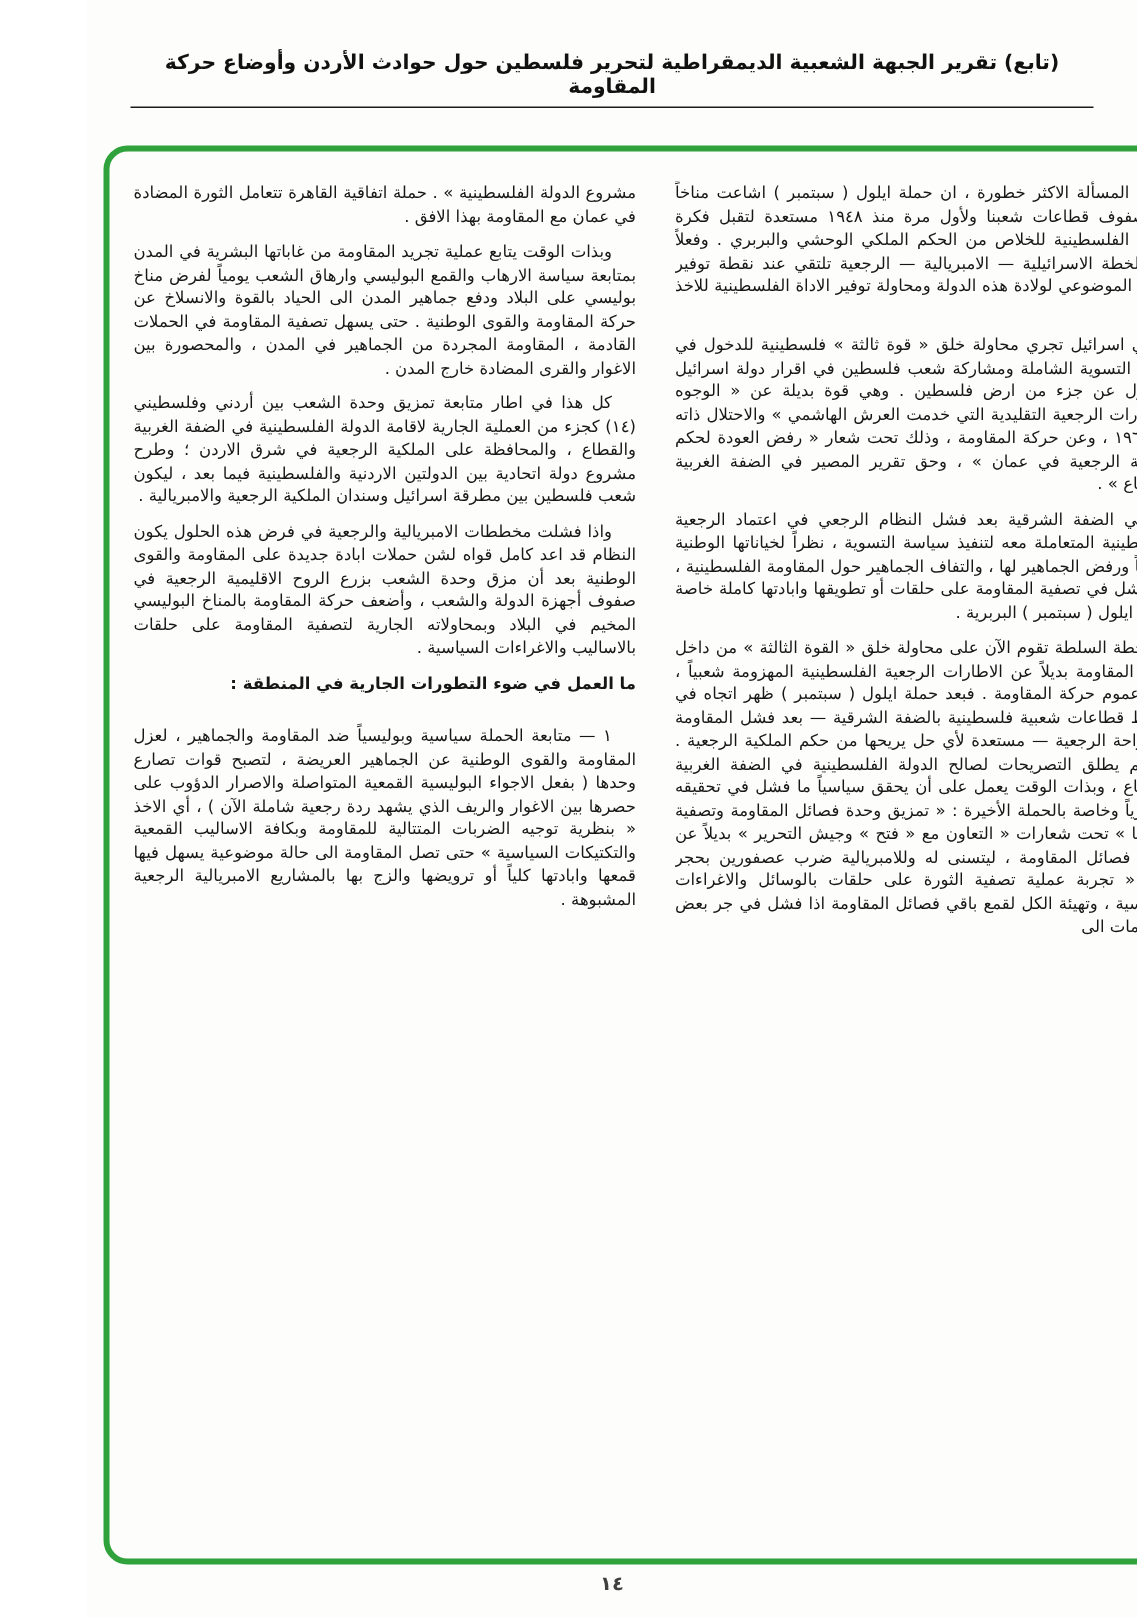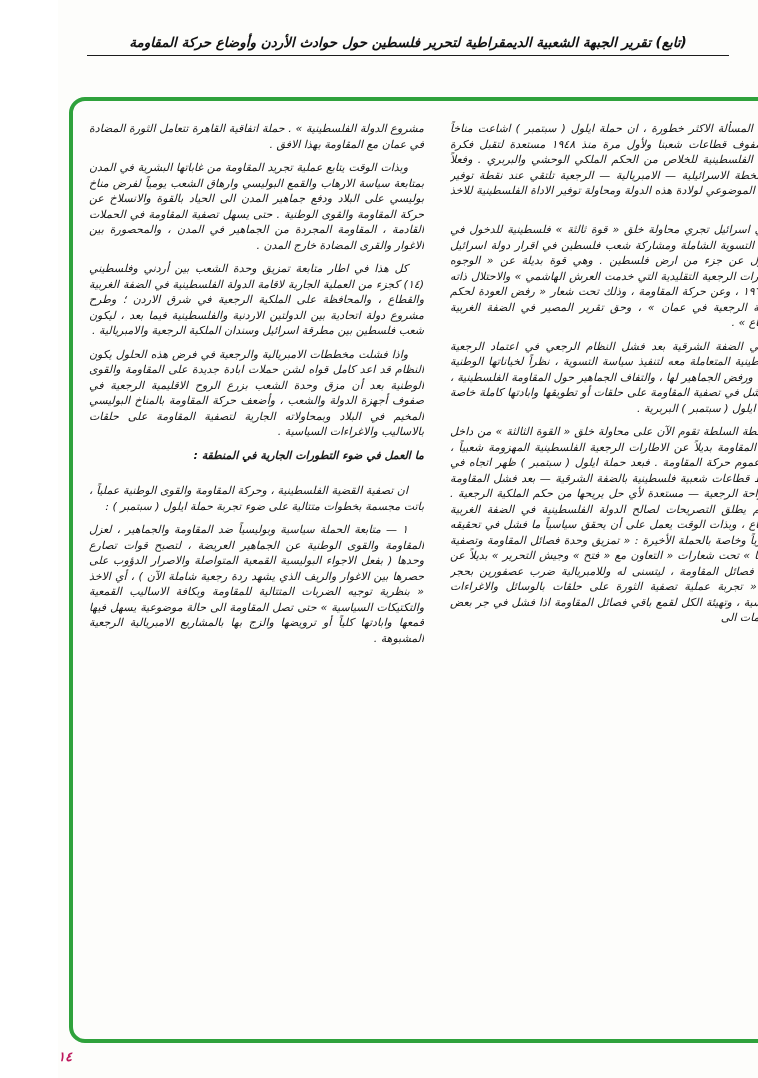--- a/index.html
+++ b/index.html
@@ -12,21 +12,20 @@
     background:#ffffff;
     font-family:"DejaVu Sans", sans-serif;
     color:var(--ink);
     direction:rtl;
   }
   .page{
     position:relative;
     width:700px;height:1078px;
     background:#fdfdfb;
     overflow:hidden;
-    font-style:italic;
   }
   
   .doc-header{
     position:absolute;top:34px;left:0;right:0;
     text-align:center;
   }
   .doc-title{
     font-weight:bold;
     font-size:13.5px;
     letter-spacing:0;
@@ -79,24 +78,24 @@
   .p.heading{
     font-weight:bold;
     text-indent:0;
     margin-bottom:20px;
   }
   .p.noindent{text-indent:0;}
   
   .page-number{
     position:absolute;
     bottom:14px;left:0;right:0;
-    text-align:left;
+    text-align:center;
     font-size:13px;
     font-weight:bold;
-    color:#be185d;
+    color:#404040;
   }
 </style>
 </head>
 <body>
 
 <div class="page">
 
   <header class="doc-header">
     <div class="doc-title">(تابع) تقرير الجبهة الشعبية الديمقراطية لتحرير فلسطين حول حوادث الأردن وأوضاع حركة المقاومة</div>
     <div class="title-rule"></div>
@@ -111,21 +110,20 @@
         <p class="p">وفي الضفة الشرقية بعد فشل النظام الرجعي في اعتماد الرجعية الفلسطينية المتعاملة معه لتنفيذ سياسة التسوية ، نظراً لخياناتها الوطنية تاريخياً ورفض الجماهير لها ، والتفاف الجماهير حول المقاومة الفلسطينية ، كما فشل في تصفية المقاومة على حلقات أو تطويقها وابادتها كاملة خاصة بحملة ايلول ( سبتمبر ) البربرية .</p>
         <p class="p">وخطة السلطة تقوم الآن على محاولة خلق « القوة الثالثة » من داخل حركة المقاومة بديلاً عن الاطارات الرجعية الفلسطينية المهزومة شعبياً ، وعن عموم حركة المقاومة . فبعد حملة ايلول ( سبتمبر ) ظهر اتجاه في أوساط قطاعات شعبية فلسطينية بالضفة الشرقية — بعد فشل المقاومة في ازاحة الرجعية — مستعدة لأي حل يريحها من حكم الملكية الرجعية . والحكم يطلق التصريحات لصالح الدولة الفلسطينية في الضفة الغربية والقطاع ، وبذات الوقت يعمل على أن يحقق سياسياً ما فشل في تحقيقه عسكرياً وخاصة بالحملة الأخيرة : « تمزيق وحدة فصائل المقاومة وتصفية يسارها » تحت شعارات « التعاون مع « فتح » وجيش التحرير » بديلاً عن عموم فصائل المقاومة ، ليتسنى له وللامبريالية ضرب عصفورين بحجر واحد « تجربة عملية تصفية الثورة على حلقات بالوسائل والاغراءات السياسية ، وتهيئة الكل لقمع باقي فصائل المقاومة اذا فشل في جر بعض المنظمات الى</p>
       </div>
 
       <div class="col">
         <p class="p noindent">مشروع الدولة الفلسطينية » . حملة اتفاقية القاهرة تتعامل الثورة المضادة في عمان مع المقاومة بهذا الافق .</p>
         <p class="p">وبذات الوقت يتابع عملية تجريد المقاومة من غاباتها البشرية في المدن بمتابعة سياسة الارهاب والقمع البوليسي وارهاق الشعب يومياً لفرض مناخ بوليسي على البلاد ودفع جماهير المدن الى الحياد بالقوة والانسلاخ عن حركة المقاومة والقوى الوطنية . حتى يسهل تصفية المقاومة في الحملات القادمة ، المقاومة المجردة من الجماهير في المدن ، والمحصورة بين الاغوار والقرى المضادة خارج المدن .</p>
         <p class="p">كل هذا في اطار متابعة تمزيق وحدة الشعب بين أردني وفلسطيني (١٤) كجزء من العملية الجارية لاقامة الدولة الفلسطينية في الضفة الغربية والقطاع ، والمحافظة على الملكية الرجعية في شرق الاردن ؛ وطرح مشروع دولة اتحادية بين الدولتين الاردنية والفلسطينية فيما بعد ، ليكون شعب فلسطين بين مطرقة اسرائيل وسندان الملكية الرجعية والامبريالية .</p>
         <p class="p">واذا فشلت مخططات الامبريالية والرجعية في فرض هذه الحلول يكون النظام قد اعد كامل قواه لشن حملات ابادة جديدة على المقاومة والقوى الوطنية بعد أن مزق وحدة الشعب بزرع الروح الاقليمية الرجعية في صفوف أجهزة الدولة والشعب ، وأضعف حركة المقاومة بالمناخ البوليسي المخيم في البلاد وبمحاولاته الجارية لتصفية المقاومة على حلقات بالاساليب والاغراءات السياسية .</p>
         <p class="p heading">ما العمل في ضوء التطورات الجارية في المنطقة :</p>
-        <p class="p">ان تصفية القضية الفلسطينية ، وحركة المقاومة والقوى الوطنية عملياً ، باتت مجسمة بخطوات متتالية على ضوء تجربة حملة ايلول ( سبتمبر ) :</p>
         <p class="p">١ — متابعة الحملة سياسية وبوليسياً ضد المقاومة والجماهير ، لعزل المقاومة والقوى الوطنية عن الجماهير العريضة ، لتصبح قوات تصارع وحدها ( بفعل الاجواء البوليسية القمعية المتواصلة والاصرار الدؤوب على حصرها بين الاغوار والريف الذي يشهد ردة رجعية شاملة الآن ) ، أي الاخذ « بنظرية توجيه الضربات المتتالية للمقاومة وبكافة الاساليب القمعية والتكتيكات السياسية » حتى تصل المقاومة الى حالة موضوعية يسهل فيها قمعها وابادتها كلياً أو ترويضها والزج بها بالمشاريع الامبريالية الرجعية المشبوهة .</p>
       </div>
 
     </div>
   </div>
 
   <div class="page-number">١٤</div>
 
 </div>
 

